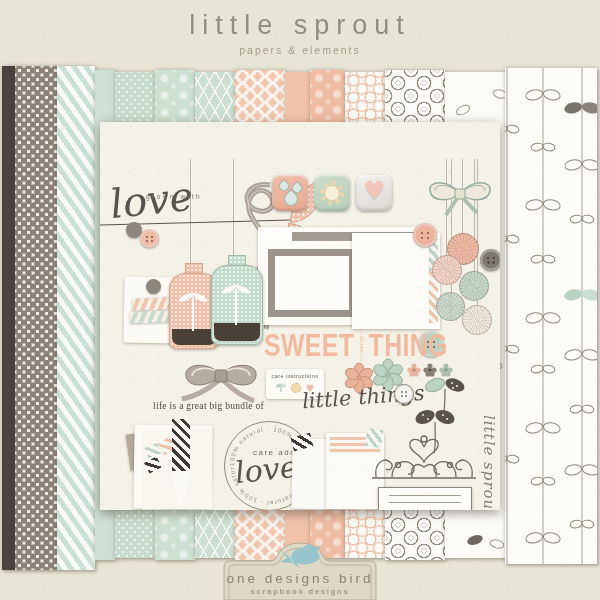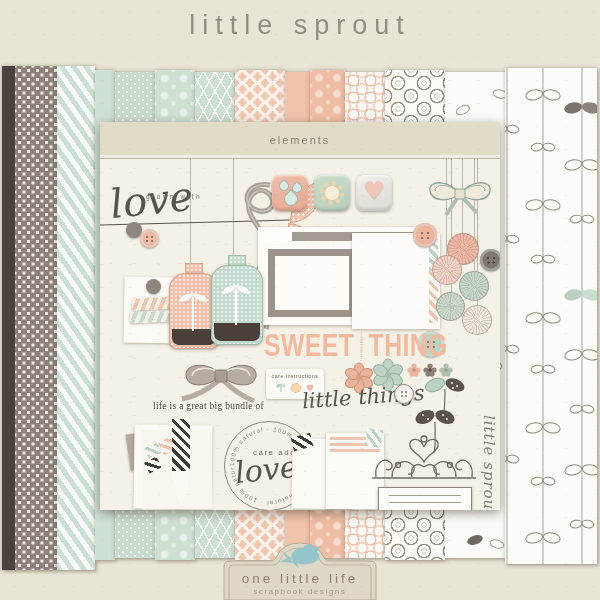--- a/index.html
+++ b/index.html
@@ -105,28 +105,29 @@
   .stake{clip-path:polygon(0 0,100% 0,100% 68%,50% 100%,0 68%);background:#fbf9f3;box-shadow:0 1px 2px rgba(0,0,0,.25);}
   .stamp{border:1.2px solid #8e887d;border-radius:50%;}
   .label-box{background:#fdfcf8;border:1px solid #8b857b;
     background-image:linear-gradient(#a39d92,#a39d92),linear-gradient(#a39d92,#a39d92);
     background-repeat:no-repeat;background-size:78% 1px,78% 1px;background-position:50% 35%,50% 68%;}
   
   .logo{position:absolute;left:222px;top:541px;width:156px;height:59px;z-index:30;}
   .brand{position:absolute;left:0;top:30px;width:100%;text-align:center;
     font-size:13.5px;letter-spacing:3px;color:#8a8375;}
   .brand-sub{position:absolute;left:0;top:46px;width:100%;text-align:center;
-    font-size:7.5px;letter-spacing:1.8px;color:#9d9684;}
+    font-size:7.5px;letter-spacing:1.8px;color:#9d9684;font-weight:bold;}
 </style>
 </head>
 <body>
 
 <div class="stage">
 
   <div class="kit-title">little sprout</div>
+  <div class="kit-subtitle">papers &amp; elements</div>
 
   <div>
     <div class="paper p1"></div>
     <div class="paper p2"></div>
     <div class="paper p3"></div>
     <div class="paper p4"></div>
     <div class="paper p5"></div>
     <div class="paper p6"></div>
     <div class="paper p7"></div>
     <div class="paper p8"></div>
@@ -191,23 +192,20 @@
         </g>
         <use href="#lp" transform="translate(77,285)"></use>
           <use href="#lps" transform="translate(77,340)"></use>
         <use href="#lp" transform="translate(77,400)"></use>
           <use href="#lps" transform="translate(77,455)"></use>
       </svg>
     </div>
   </div>
 
   <div class="panel">
-    <div class="panel-header">
-      <span>elements</span>
-    </div>
     <div class="panel-body">
 
       <div class="e string" style="left:90px;height:112px"></div>
       <div class="e string" style="left:133px;height:104px"></div>
       <div class="e string" style="left:362px;height:76px"></div>
       <div class="e string" style="left:346px;height:99px"></div>
       <div class="e string" style="left:374px;height:116px"></div>
       <div class="e string" style="left:351px;height:137px"></div>
       <div class="e string" style="left:377px;height:149px"></div>
 
@@ -443,18 +441,18 @@
   </div>
 
   <div class="logo">
     <svg width="156" height="59">
       <path d="M2,59 L2,26 Q2,20 8,20 L48,20 Q53,20 55,15 Q61,2 78,2 Q95,2 101,15 Q103,20 108,20 L148,20 Q154,20 154,26 L154,59 Z" fill="#ded9c6" stroke="#b2aa92" stroke-width="1"></path>
       <path d="M7,59 L7,28 Q7,24 11,24 L50,24 Q56,24 58,19 Q63,7 78,7 Q93,7 98,19 Q100,24 106,24 L145,24 Q149,24 149,28 L149,59" fill="none" stroke="#b2aa92" stroke-width="0.8"></path>
       <g transform="translate(54,-3)">
         <path d="M16,24 C13,16 19,9 27,10 C30,5 37,5 39,10 L45,8 L41,14 C45,17 44,22 39,24 C33,27 25,27 21,25 L23,30 L17,25 Z M17,22 L5,12 L11,20 L4,24 L16,25 Z" fill="#95c4cb"></path>
       </g>
     </svg>
-    <div class="brand">one little life</div>
+    <div class="brand">one designs bird</div>
     <div class="brand-sub">scrapbook designs</div>
   </div>
 
   <div class="speckle"></div>
 </div>
 
 </body></html>

